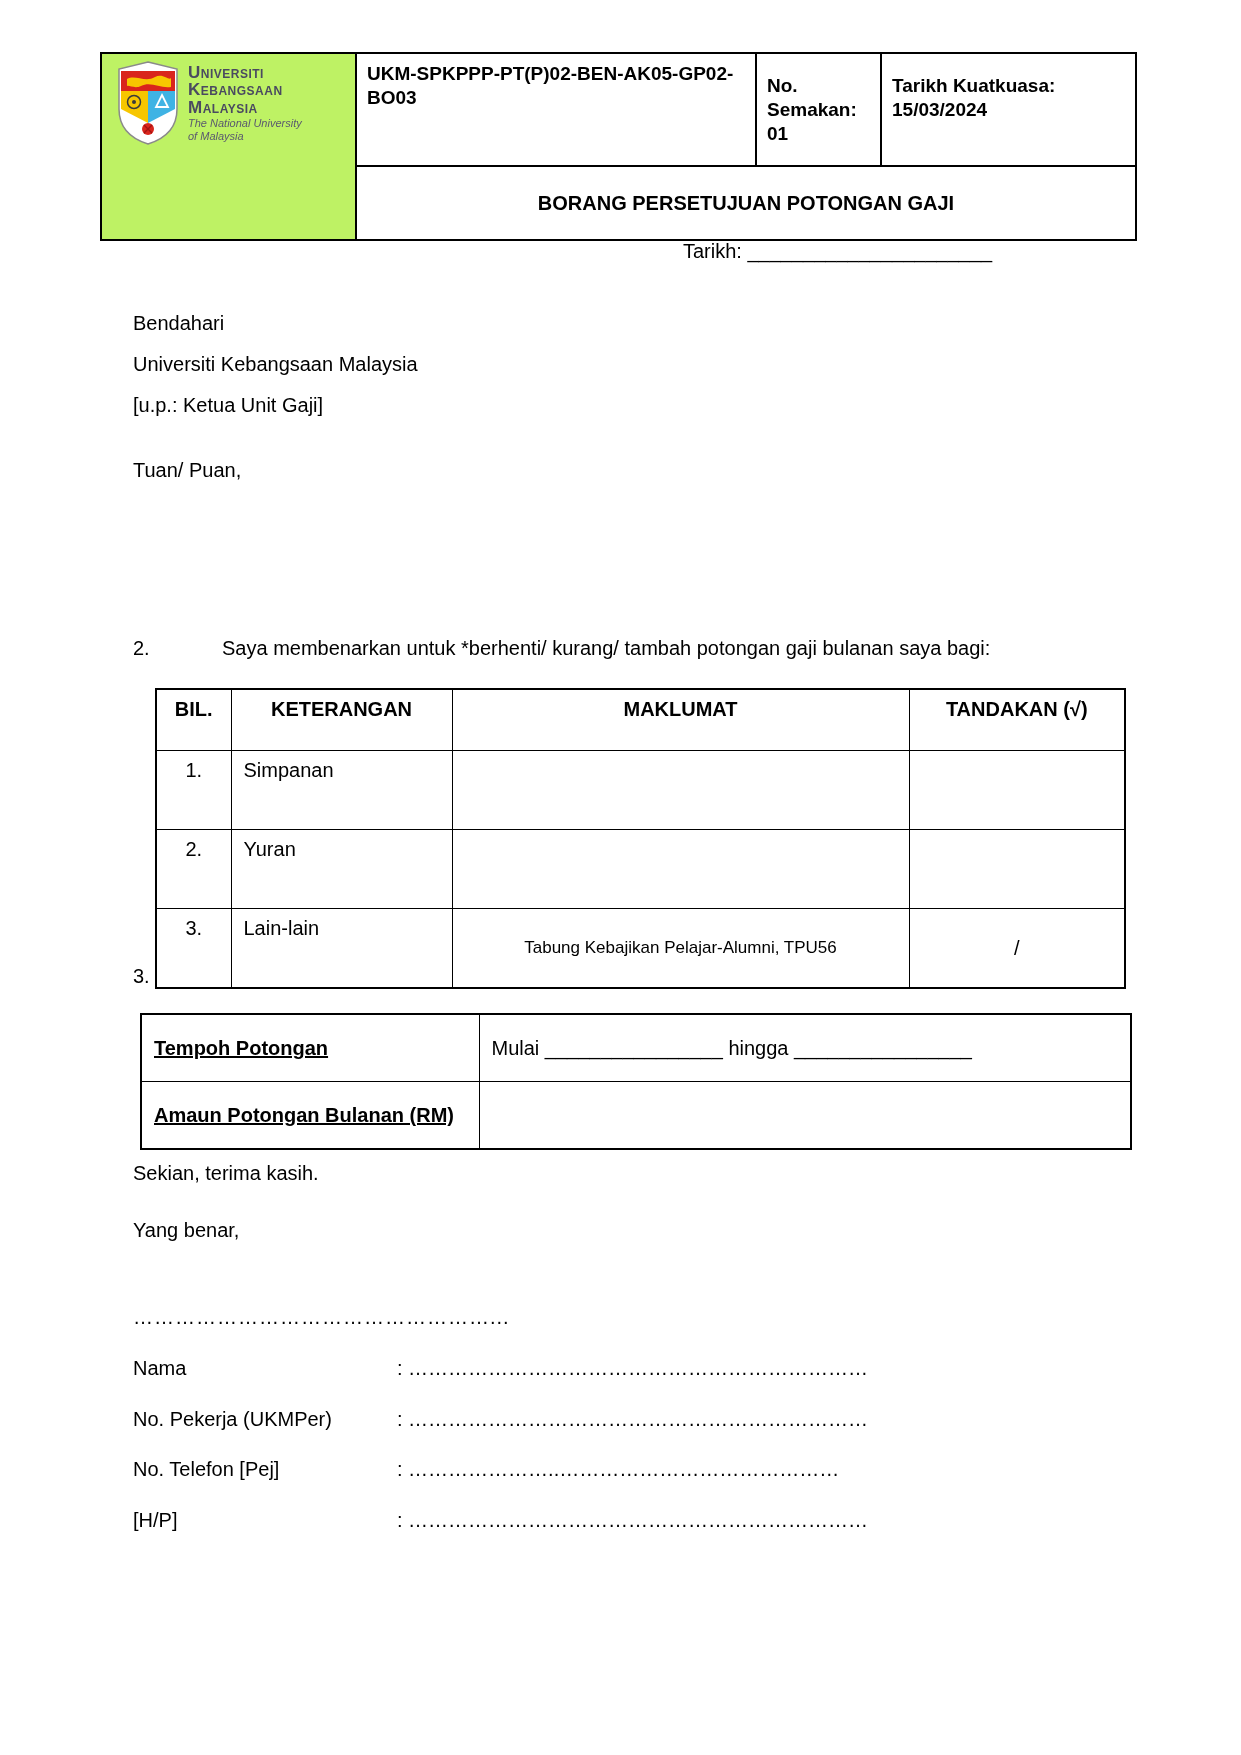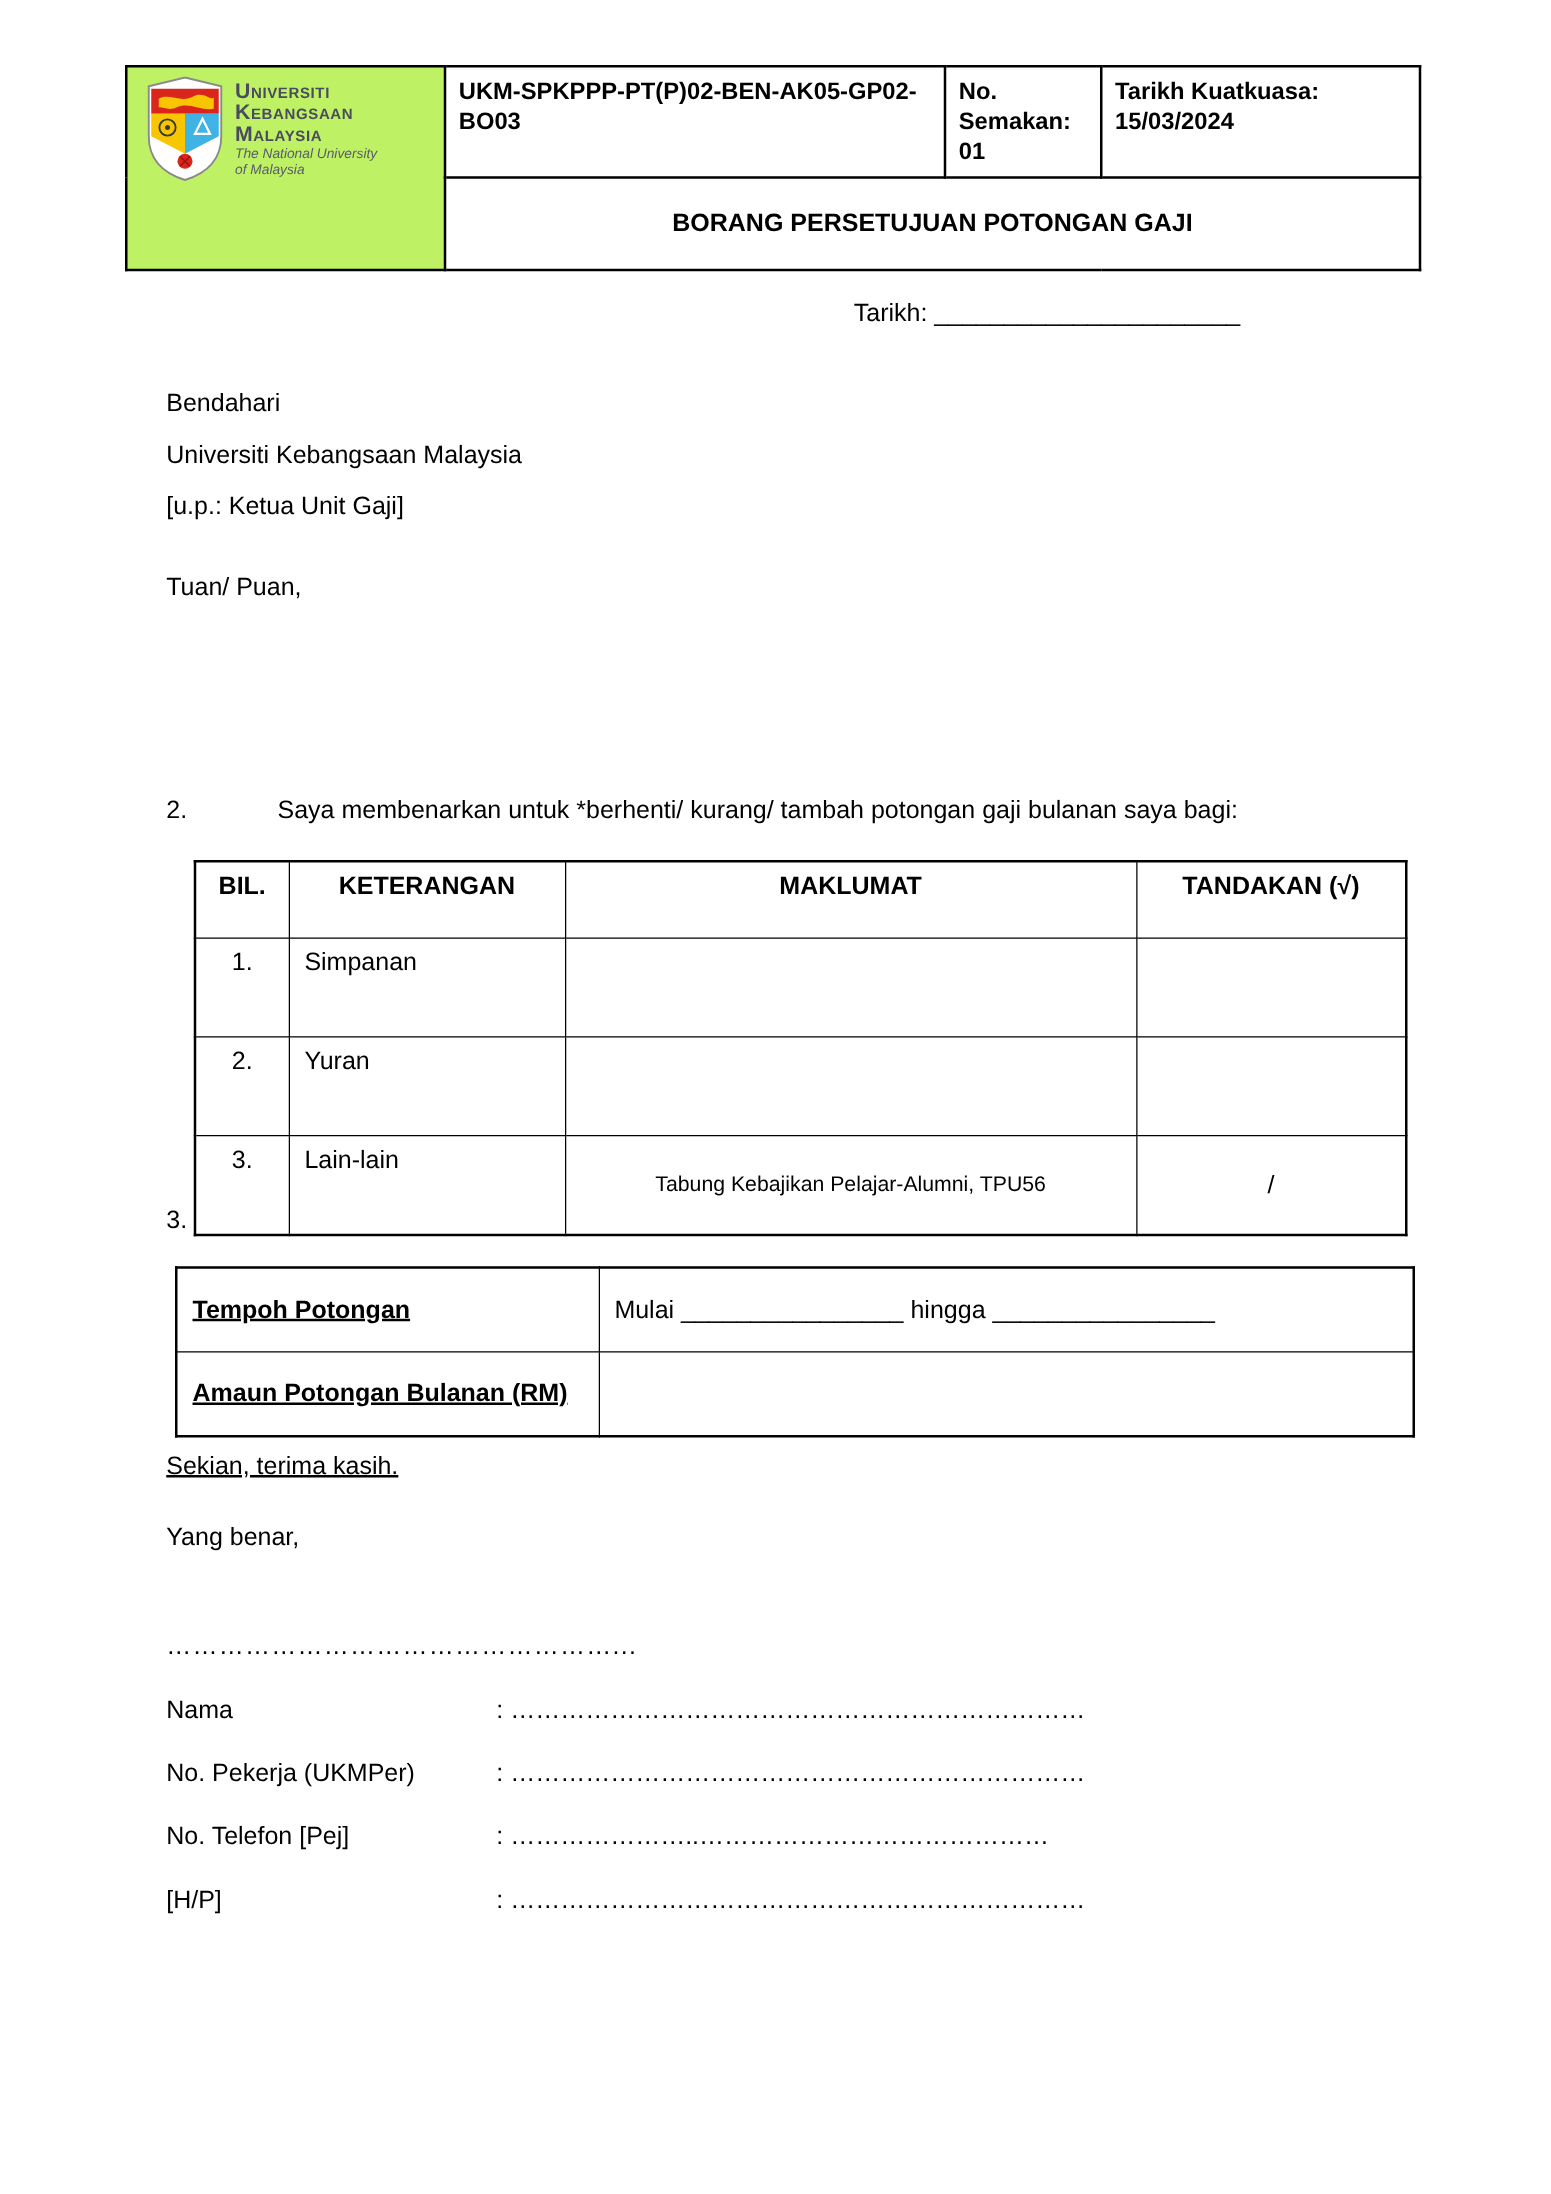--- a/index.html
+++ b/index.html
@@ -26,40 +26,40 @@
   .logo-text{line-height:1.05;}
   .logo-word{
     font-variant:small-caps;
     font-size:17px;font-weight:600;letter-spacing:.5px;
     color:#4a4a60;
   }
   .logo-tag{
     font-style:italic;font-size:11px;color:#5a5a6e;line-height:1.15;
   }
   .code-cell{font-weight:bold;font-size:19px;padding:8px 10px;line-height:1.25;}
-  .meta-cell{font-weight:bold;font-size:19px;padding:8px 10px;line-height:1.25;}
+  .meta-cell{font-weight:bold;font-size:19px;padding:20px 10px;line-height:1.25;}
   .title-cell{
     text-align:center;font-weight:bold;font-size:20px;
     vertical-align:middle !important;padding:10px 4px;margin-top:20px;
   }
 
   
   .line{white-space:nowrap;}
   .tarikh{top:240px;left:683px;}
   .addr1{top:312px;left:133px;}
   .addr2{top:353px;left:133px;}
   .addr3{top:394px;left:133px;}
   .salutation{top:459px;left:133px;}
   .subject{top:509px;left:133px;font-weight:bold;}
   .intro{top:563px;left:133px;width:905px;line-height:27px;}
   .num2{top:637px;left:133px;}
   .text2{top:637px;left:222px;width:860px;}
   .num3{top:965px;left:133px;}
   .text3{top:965px;left:222px;width:860px;}
-  .closing{top:1162px;left:133px;text-decoration:underline;}
+  .closing{top:1162px;left:133px;}
   .signoff{top:1219px;left:133px;}
   .sigdots{top:1306px;left:133px;letter-spacing:1px;}
 
   
   table.t1{
     position:absolute;left:155px;top:688px;
     width:969px;border-collapse:collapse;table-layout:fixed;
     border:2.5px solid #000;
   }
   table.t1 td{border:1.5px solid #000;padding:0;}

